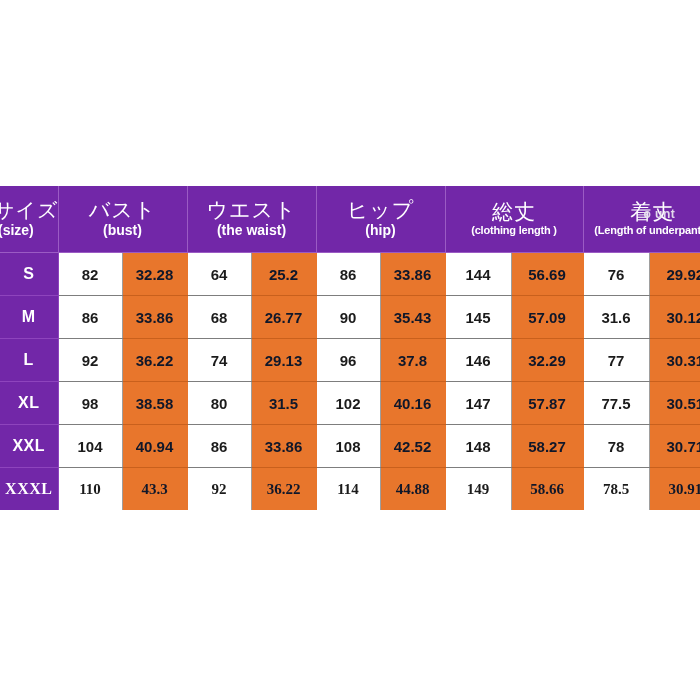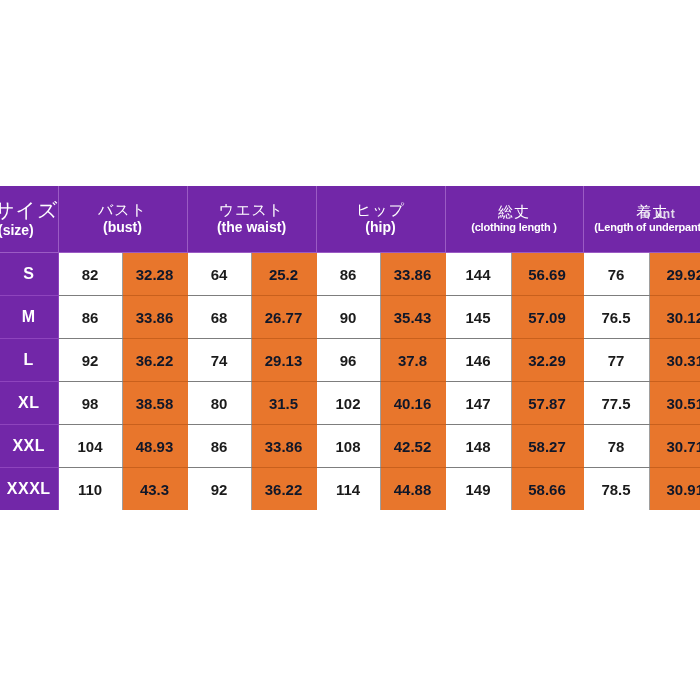--- a/index.html
+++ b/index.html
@@ -36,21 +36,21 @@
     padding: 0;
     height: 66px;
     border-right: 1px solid #9B5BC4;
     border-bottom: 1px solid #9B5BC4;
     position: relative;
   }
   thead tr.header-row th:last-child { border-right: none; }
 
   .hdr-jp {
     display: block;
-    font-size: 15px;
+    font-size: 21px;
     font-weight: 400;
     line-height: 1.05;
     letter-spacing: 1px;
     white-space: nowrap;
   }
   .hdr-en {
     display: block;
     font-size: 14px;
     font-weight: bold;
     line-height: 1.2;
@@ -90,21 +90,21 @@
     text-align: center;
     vertical-align: middle;
     font-size: 15px;
     font-weight: bold;
     color: #1b1b1b;
     border-right: 1px solid #9e9e9e;
     border-bottom: 1px solid #7d7d7d;
     background: #ffffff;
   }
   tbody td:last-child { border-right: none; }
-  tbody tr:last-child td { border-bottom: none; }
+  tbody tr:last-child td { border-bottom: none; font-family: Liberation Serif, serif; }
 
   td.size-cell {
     background: #7227A8;
     color: #ffffff;
     font-size: 16px;
     letter-spacing: 0.5px;
     border-right: 1px solid #8E44BD;
     border-bottom: 1px solid #8E44BD;
   }
   td.cm-cell { background: #ffffff; border-radius: 18px; }
@@ -189,21 +189,21 @@
       <tr>
         <td class="size-cell">M</td>
         <td class="cm-cell">86</td>
         <td class="inch-cell">33.86</td>
         <td class="cm-cell">68</td>
         <td class="inch-cell">26.77</td>
         <td class="cm-cell">90</td>
         <td class="inch-cell">35.43</td>
         <td class="cm-cell">145</td>
         <td class="inch-cell">57.09</td>
-        <td class="cm-cell">76.5</td>
+        <td class="cm-cell">31.6</td>
         <td class="inch-cell">30.12</td>
       </tr>
       <tr>
         <td class="size-cell">L</td>
         <td class="cm-cell">92</td>
         <td class="inch-cell">36.22</td>
         <td class="cm-cell">74</td>
         <td class="inch-cell">29.13</td>
         <td class="cm-cell">96</td>
         <td class="inch-cell">37.8</td>
@@ -221,21 +221,21 @@
         <td class="cm-cell">102</td>
         <td class="inch-cell">40.16</td>
         <td class="cm-cell">147</td>
         <td class="inch-cell">57.87</td>
         <td class="cm-cell">77.5</td>
         <td class="inch-cell">30.51</td>
       </tr>
       <tr>
         <td class="size-cell">XXL</td>
         <td class="cm-cell">104</td>
-        <td class="inch-cell">48.93</td>
+        <td class="inch-cell">40.94</td>
         <td class="cm-cell">86</td>
         <td class="inch-cell">33.86</td>
         <td class="cm-cell">108</td>
         <td class="inch-cell">42.52</td>
         <td class="cm-cell">148</td>
         <td class="inch-cell">58.27</td>
         <td class="cm-cell">78</td>
         <td class="inch-cell">30.71</td>
       </tr>
       <tr>

